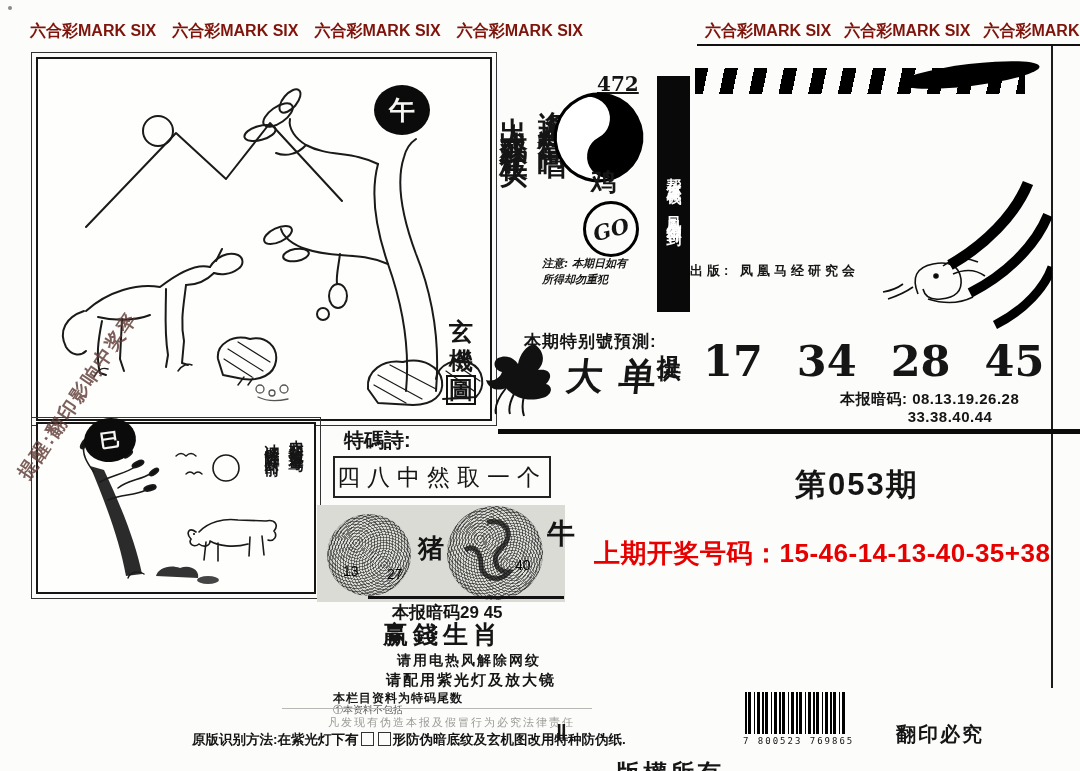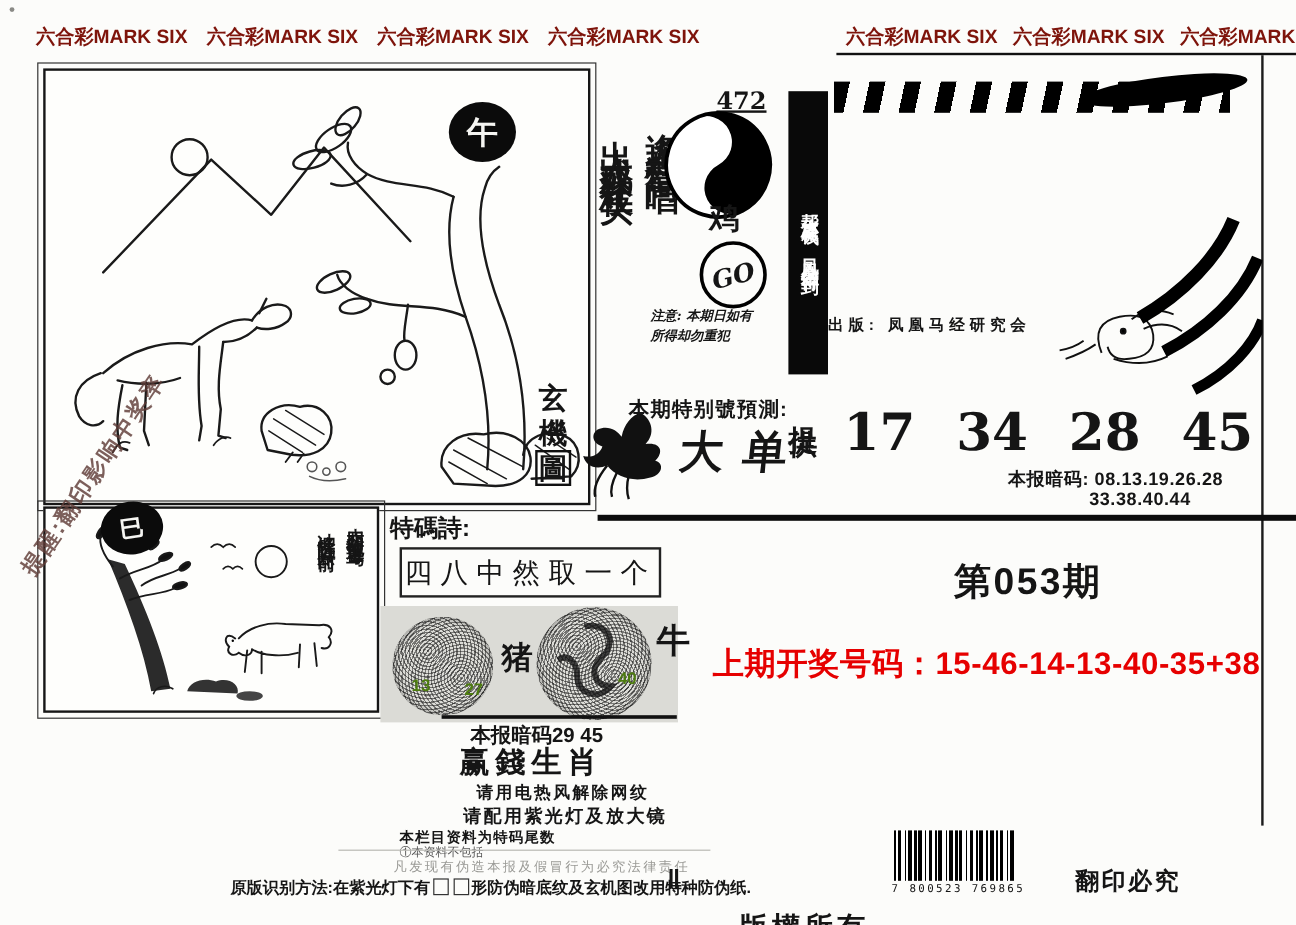--- a/index.html
+++ b/index.html
@@ -59,21 +59,21 @@
   .poem-box{border:2px solid #222;display:flex;align-items:center;justify-content:center;
             font-family:"DejaVu Serif","Liberation Serif",serif;font-size:23px;letter-spacing:7px;}
 
   
   .strip{background:#dbdbd6;}
   .stamp{border-radius:50%;
      background-image:
        repeating-radial-gradient(circle at 35% 35%, rgba(25,25,25,.55) 0 1px, rgba(0,0,0,0) 1px 3px),
        repeating-radial-gradient(circle at 68% 62%, rgba(25,25,25,.5) 0 1px, rgba(0,0,0,0) 1px 2.7px);
      box-shadow:inset 0 0 7px rgba(0,0,0,.45);}
-  .stampnum{position:absolute;font-weight:700;font-size:14px;color:#4d7c0f;}
+  .stampnum{position:absolute;font-weight:400;font-size:14px;color:#000000;}
   .zlabel{font-family:"DejaVu Serif","Liberation Serif",serif;font-weight:900;}
 
   .codeline{font-weight:700;font-size:17px;}
   .wintitle{font-weight:900;font-size:25px;letter-spacing:5px;}
   .tip{font-weight:700;letter-spacing:2px;}
 
   .watermark{transform:rotate(-56deg);transform-origin:0 0;font-weight:700;font-size:19px;
              color:rgba(95,60,55,.82);letter-spacing:2px;white-space:nowrap;z-index:6;}
 
   .faint{color:#9a9a96;font-size:11px;letter-spacing:2px;}
@@ -233,21 +233,21 @@
       <path d="M90,154 C92,148 100,146 106,150" stroke-width="1.4"></path>
       <ellipse cx="170" cy="156" rx="11" ry="4" fill="#454545" stroke="none"></ellipse>
     </svg>
     <div class="abs couplet vtext" style="left:248px;top:4px;height:158px;">赤胆却也遭毒骂</div>
     <div class="abs couplet vtext" style="left:224px;top:8px;height:158px;">冲锋陷阵只向前</div>
   </div>
   <div class="abs seal" style="left:84px;top:418px;width:52px;height:44px;font-size:20px;transform:rotate(-8deg);z-index:7;">
     <span>巳</span>
   </div>
 
-  <div class="abs poem-head" style="left:325px;top:427px;">特碼詩:</div>
+  <div class="abs poem-head" style="left:344px;top:427px;">特碼詩:</div>
   <div class="abs poem-box" style="left:333px;top:456px;width:214px;height:38px;">四八中然取一个</div>
 
   <div class="abs strip" style="left:317px;top:505px;width:248px;height:97px;">
     <div class="abs stamp" style="left:10px;top:9px;width:84px;height:82px;"></div>
     <span class="stampnum" style="left:26px;top:58px;">13</span>
     <span class="stampnum" style="left:70px;top:61px;">27</span>
     <div class="abs zlabel" style="left:101px;top:26px;font-size:26px;">猪</div>
     <div class="abs stamp" style="left:130px;top:1px;width:96px;height:94px;">
       <svg width="96" height="94" viewBox="0 0 96 94">
         <path d="M40,16 C60,12 68,30 54,42 C44,52 48,66 62,66 C52,78 34,72 34,58 C34,46 26,38 18,44" stroke="#141414" stroke-width="5" fill="none" opacity="0.8"></path>

